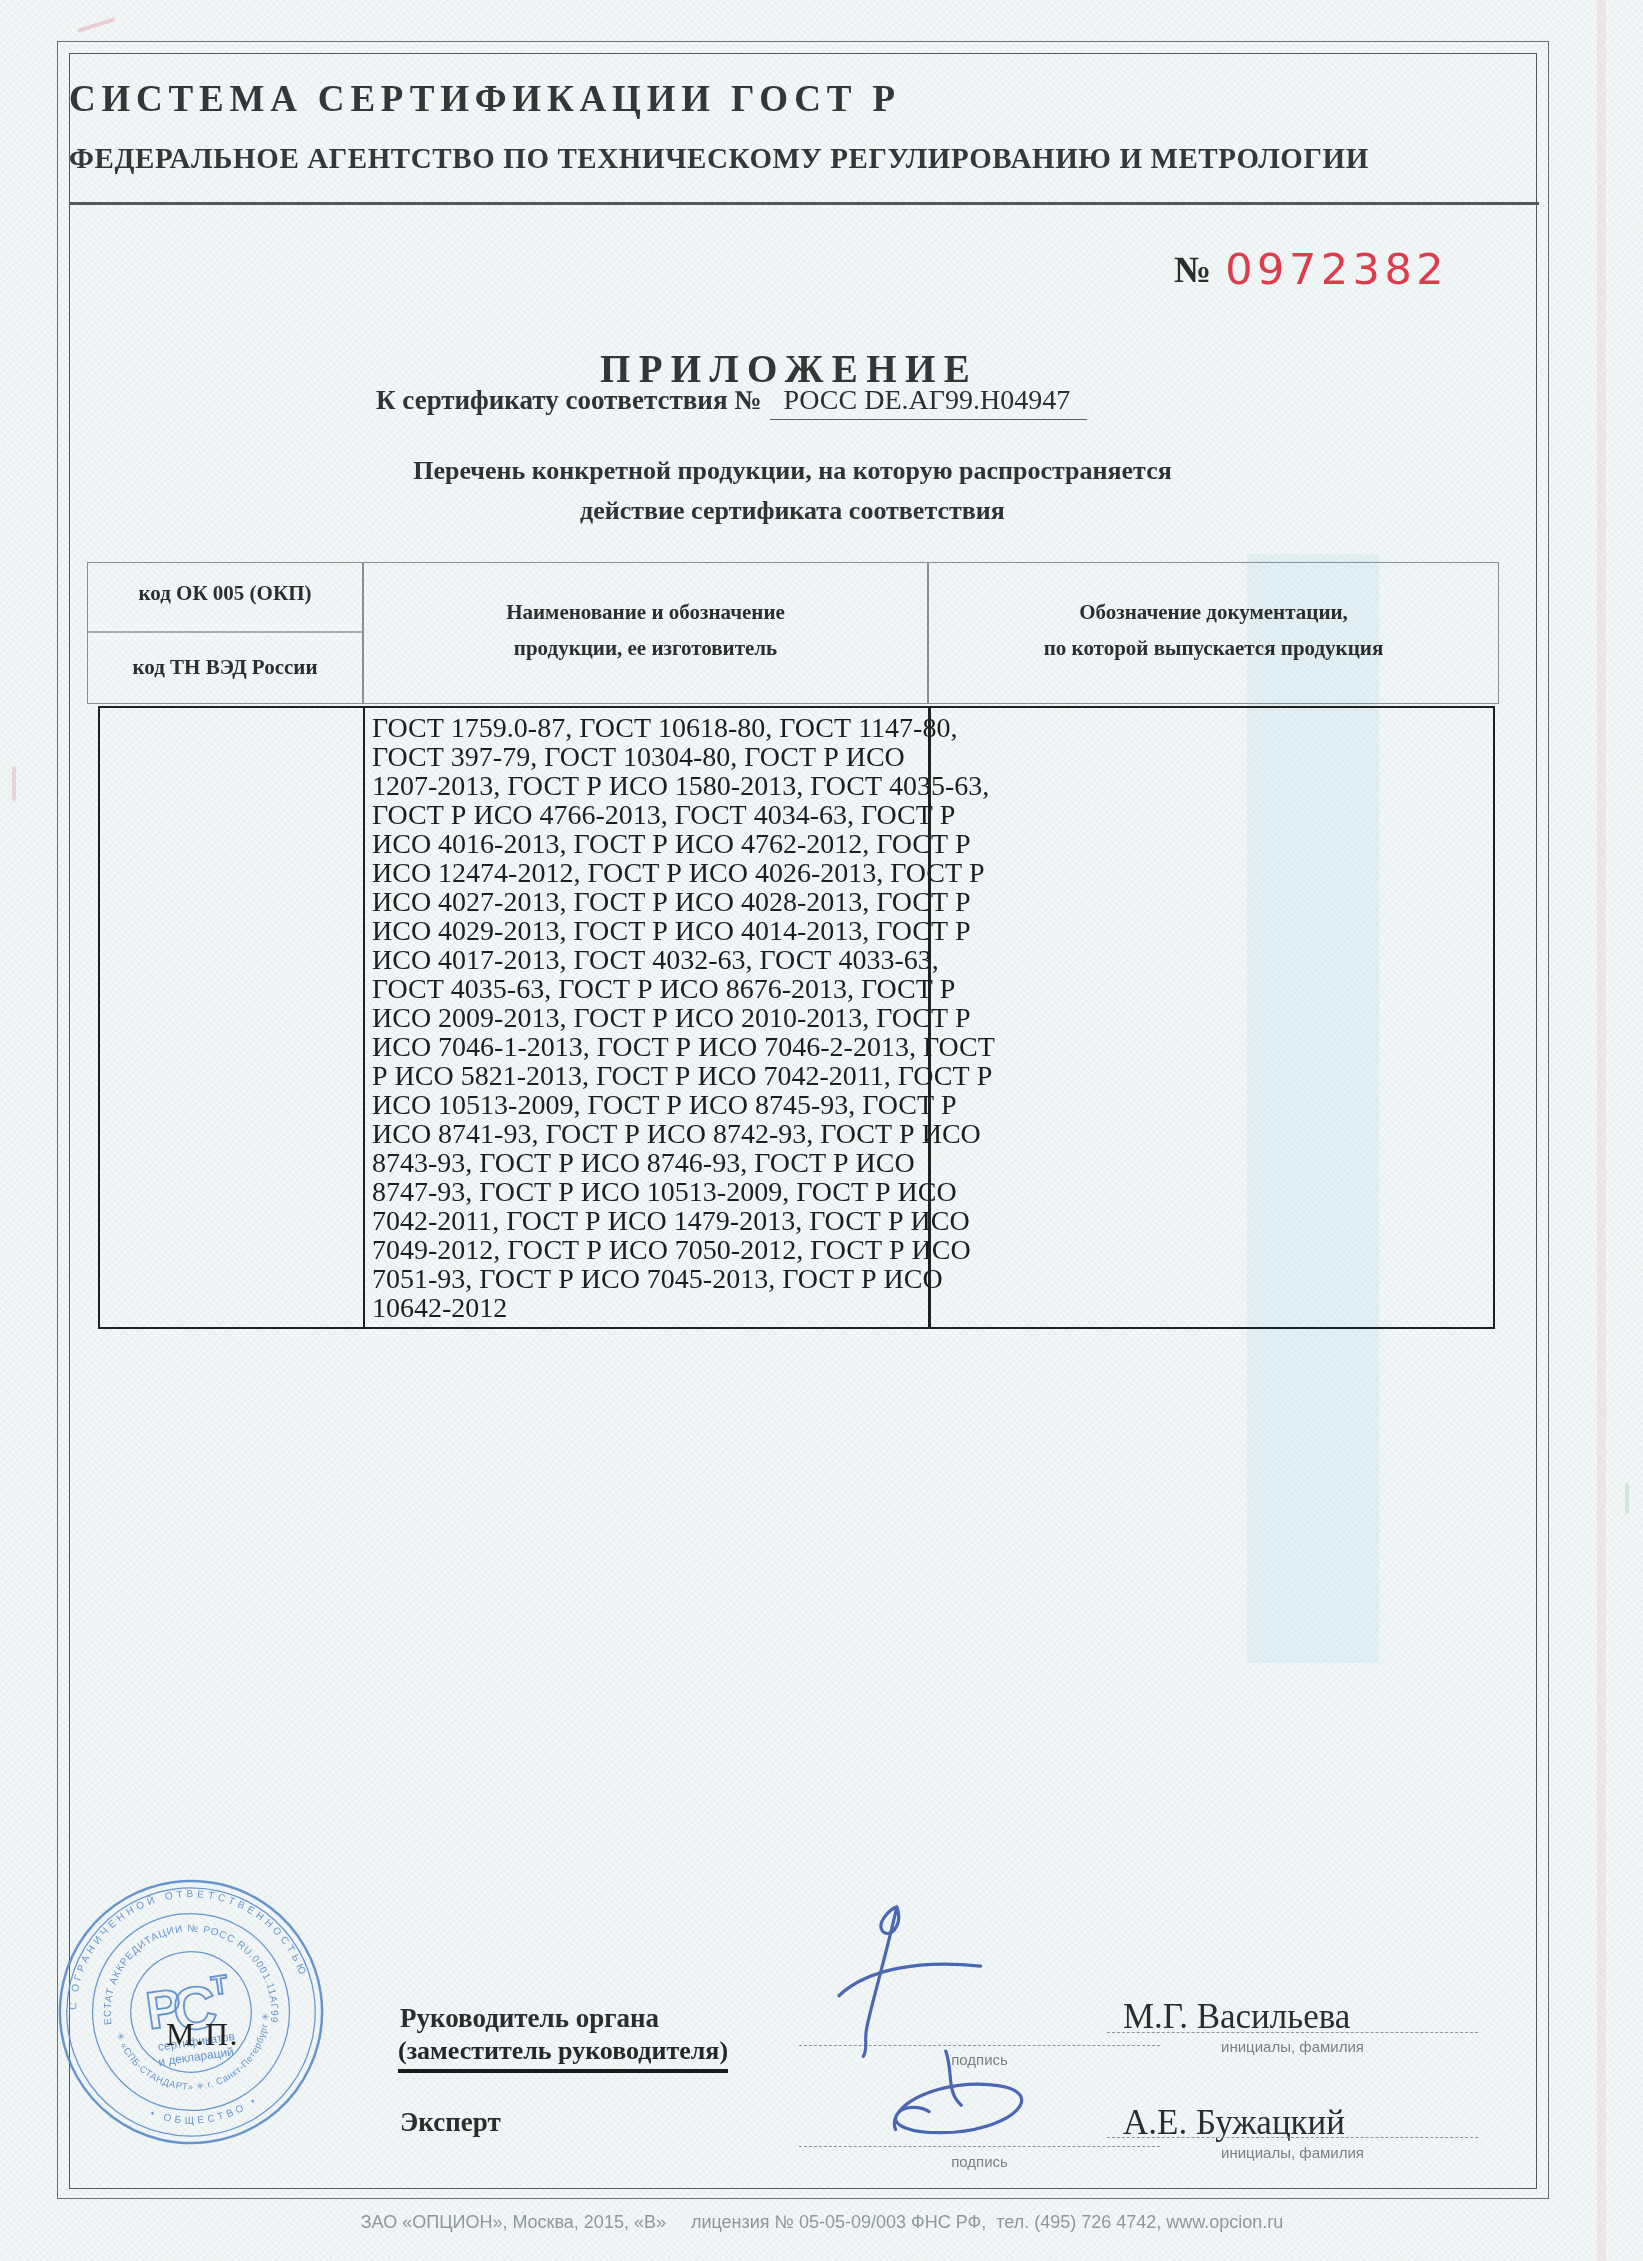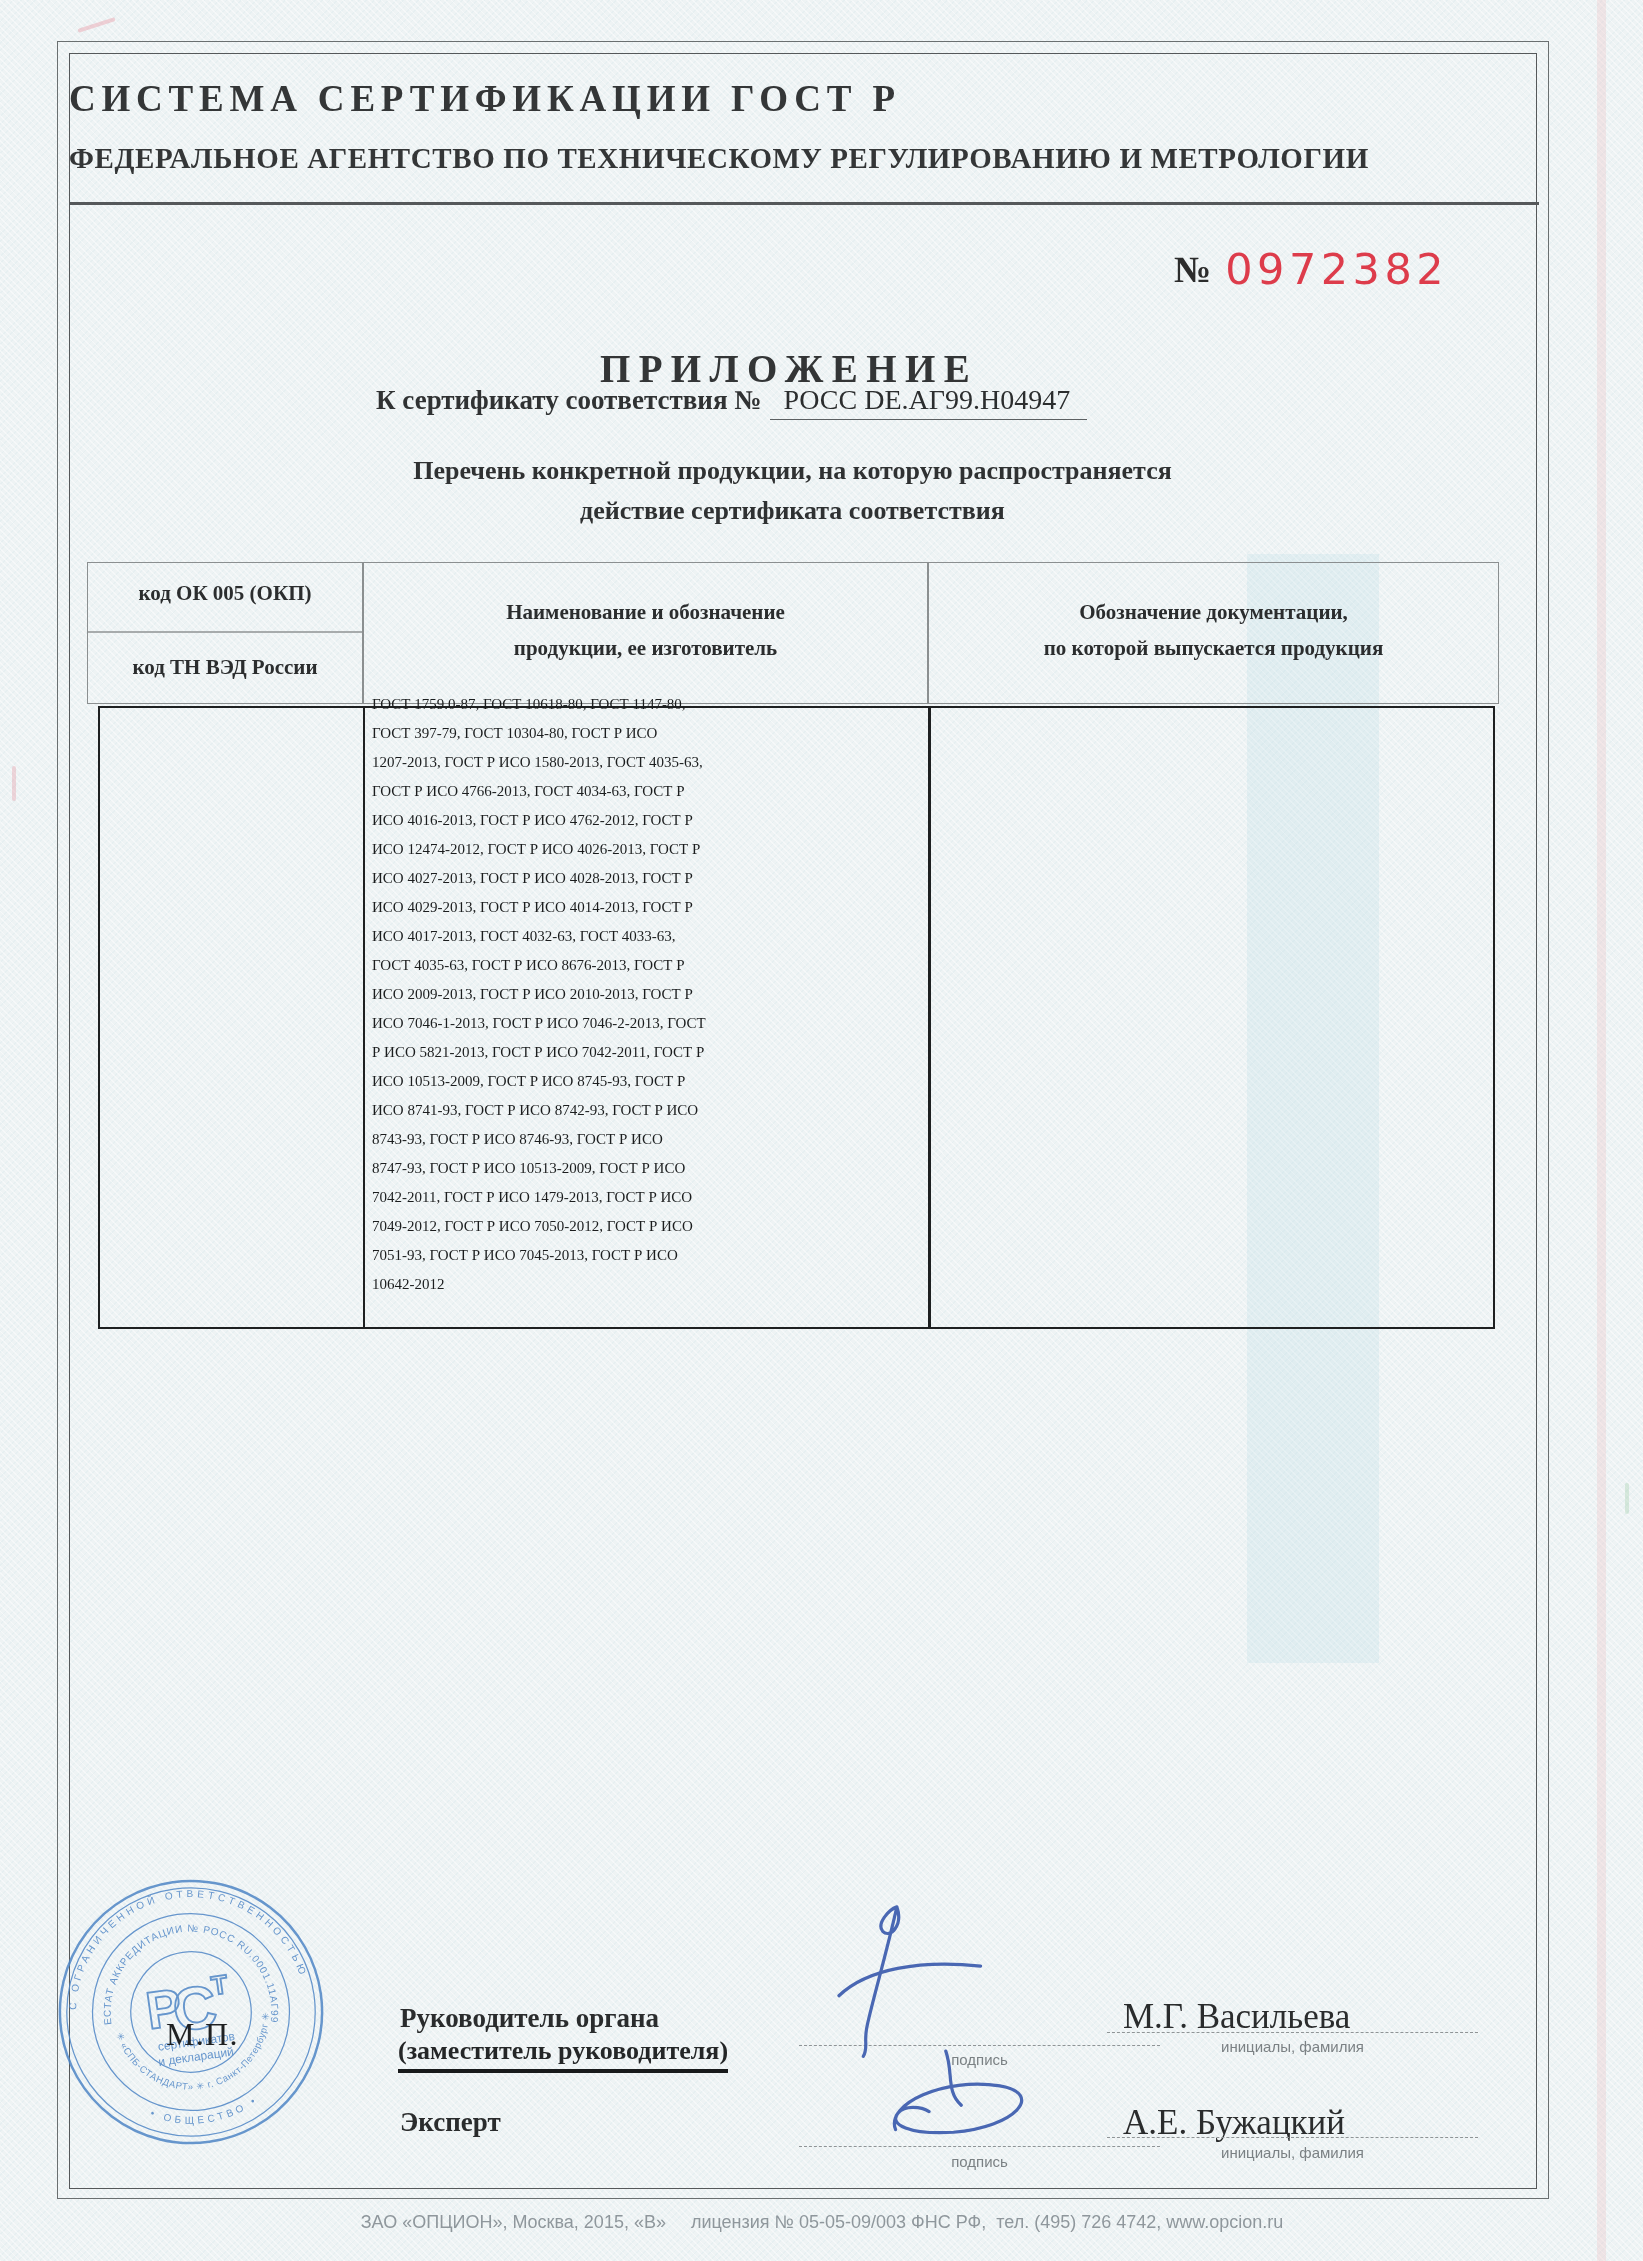--- a/index.html
+++ b/index.html
@@ -35,21 +35,21 @@
   .thead .hsplit{position:absolute;left:0;top:68px;width:274px;height:1.9px;background:#a7abac;}
   .th-cell{position:absolute;font-size:21px;font-weight:bold;color:#2b2d2e;text-align:center;}
   .th-c1t{left:0;top:18px;width:274px;}
   .th-c1b{left:0;top:92px;width:274px;}
   .th-c2{left:276px;top:31px;width:563px;line-height:36px;}
   .th-c3{left:841px;top:31px;width:569px;line-height:36px;}
   
   .tbody{left:98px;top:706px;width:1397px;height:623px;border:2.6px solid #1e2021;box-sizing:border-box;}
   .tbody .v1{position:absolute;left:263px;top:0;width:1.9px;height:100%;background:#1e2021;}
   .tbody .v2{position:absolute;left:828px;top:0;width:2.6px;height:100%;background:#1e2021;}
-  .gost{left:372px;top:690px;width:552px;font-size:15px;line-height:29px;color:#1b1d1e;}
+  .gost{left:372px;top:713px;width:552px;font-size:28px;line-height:29px;color:#1b1d1e;}
   .gost .line{white-space:nowrap;}
   
   .band-cyan{left:1247px;top:554px;width:132px;height:1109px;background:rgba(178,219,228,.22);}
   .streak-pink{left:1597px;top:0;width:9px;height:2261px;background:rgba(236,186,190,.28);}
   .mark{position:absolute;border-radius:1.9px;}
   
   .stamp{left:53px;top:1874px;width:276px;height:276px;transform:rotate(-8deg);opacity:.85;}
   .mp{left:400px;top:2016px;left:166px;font-size:32px;color:#1f2122;letter-spacing:1.3px;}
   
   .role1a{left:400px;top:2003px;font-size:27px;font-weight:bold;color:#2a2c2d;}

